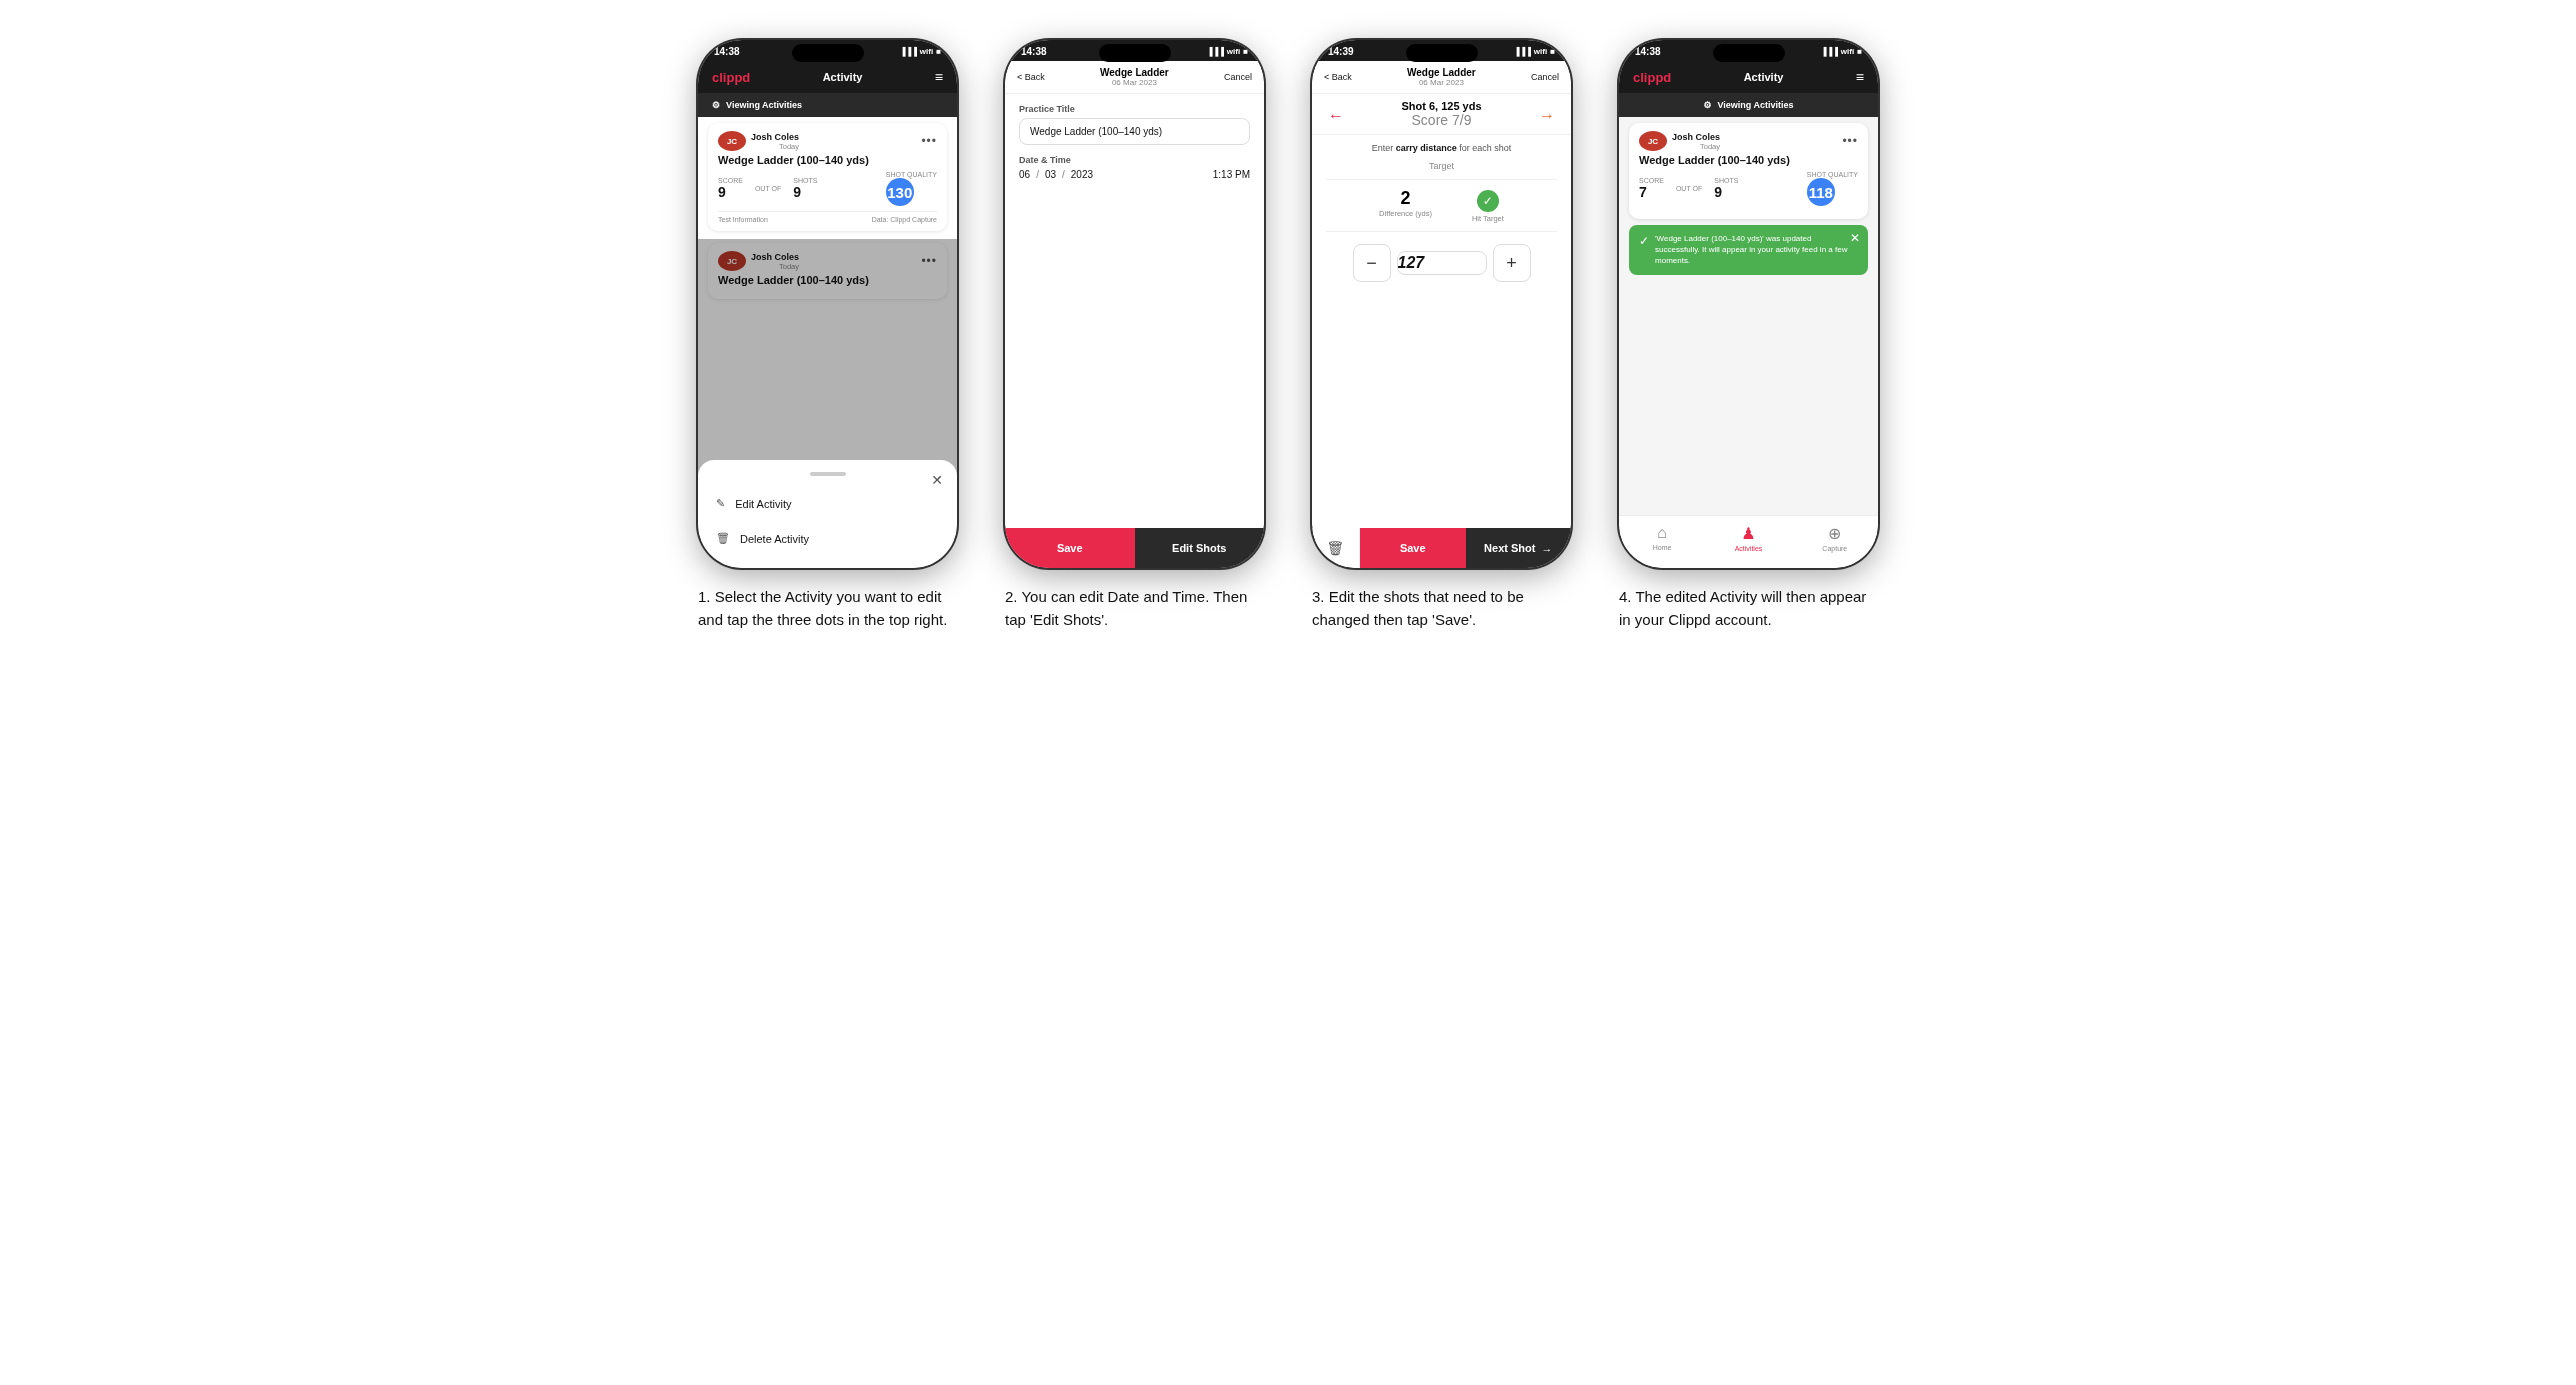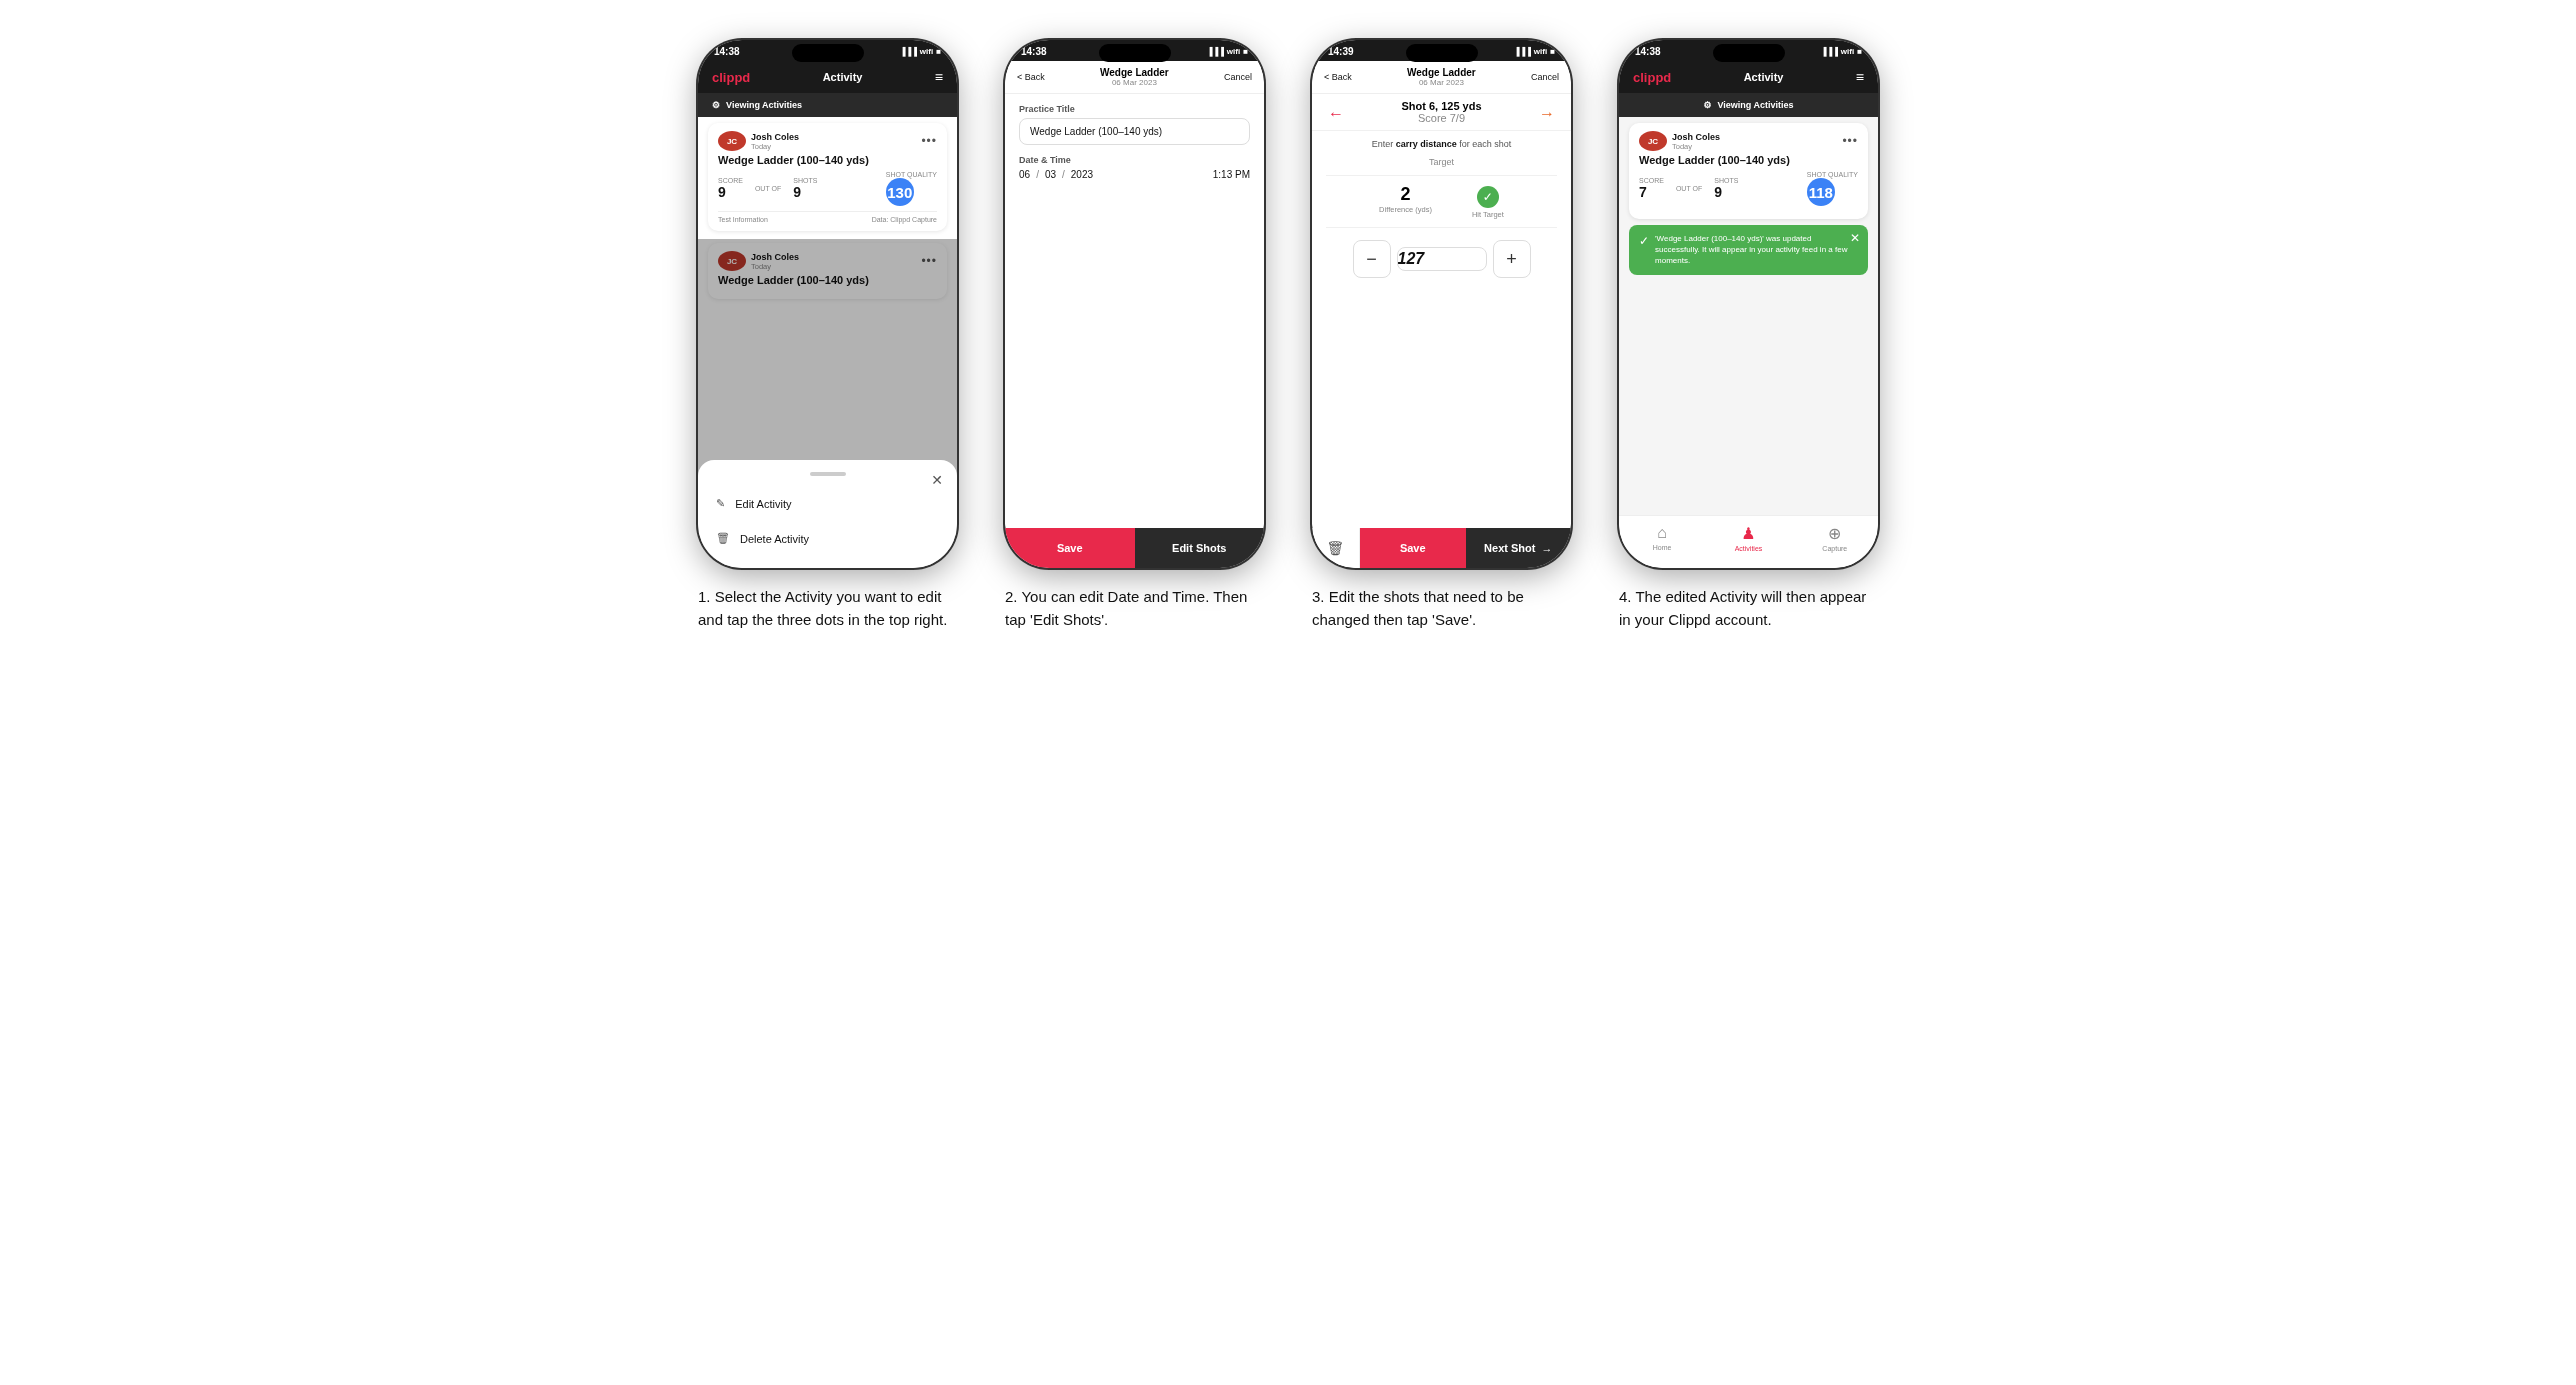--- a/index.html
+++ b/index.html
@@ -95,21 +95,21 @@
     .p1-card {
       background: #fff;
       margin: 6px 10px;
       border-radius: 10px;
       padding: 8px 10px;
       box-shadow: 0 1px 4px rgba(0,0,0,0.1);
     }
     .card-top-row { display: flex; justify-content: space-between; align-items: center; margin-bottom: 3px; }
     .card-user { display: flex; align-items: center; gap: 5px; }
     .user-name { font-size: 9px; font-weight: 700; color: #111; }
-    .user-date { font-size: 7.5px; color: #888; }
+    .user-date { font-size: 7.5px; color: #888; text-align: right; }
     .dots-menu { font-size: 12px; color: #555; letter-spacing: 1px; }
     .card-title { font-size: 11px; font-weight: 700; color: #111; margin-bottom: 5px; }
     .card-stats { display: flex; gap: 12px; align-items: center; margin-bottom: 5px; }
     .stat-group { display: flex; flex-direction: column; }
     .stat-label { font-size: 7px; color: #888; text-transform: uppercase; }
     .stat-value { font-size: 14px; font-weight: 700; color: #111; }
     .stat-out { font-size: 7px; color: #888; }
     .shot-quality-badge {
       background: #3b82f6; color: #fff;
       border-radius: 50%; width: 28px; height: 28px;
@@ -200,21 +200,21 @@
       background: #fff;
       display: flex; justify-content: space-between; align-items: center;
       padding: 6px 16px;
       border-bottom: 1px solid #f0f0f0;
     }
     .p3-shot-nav .arrow { font-size: 16px; }
     .p3-shot-nav .arrow.red { color: #e8294b; }
     .p3-shot-nav .arrow.orange { color: #e86a2b; }
     .p3-shot-title { text-align: center; }
     .p3-shot-title .shot-name { font-size: 11px; font-weight: 700; }
-    .p3-shot-title .score { font-size: 11px; color: #888; }
+    .p3-shot-title .score { font-size: 14px; color: #888; }
     .p3-instruction {
       background: #fff;
       padding: 8px 16px;
       font-size: 9px; color: #555; text-align: center;
     }
     .p3-instruction strong { font-weight: 700; color: #111; }
     .p3-yds-display {
       text-align: center; padding: 12px 0 4px;
     }
     .p3-yds-display .big-num { font-size: 46px; font-weight: 800; color: #111; }

